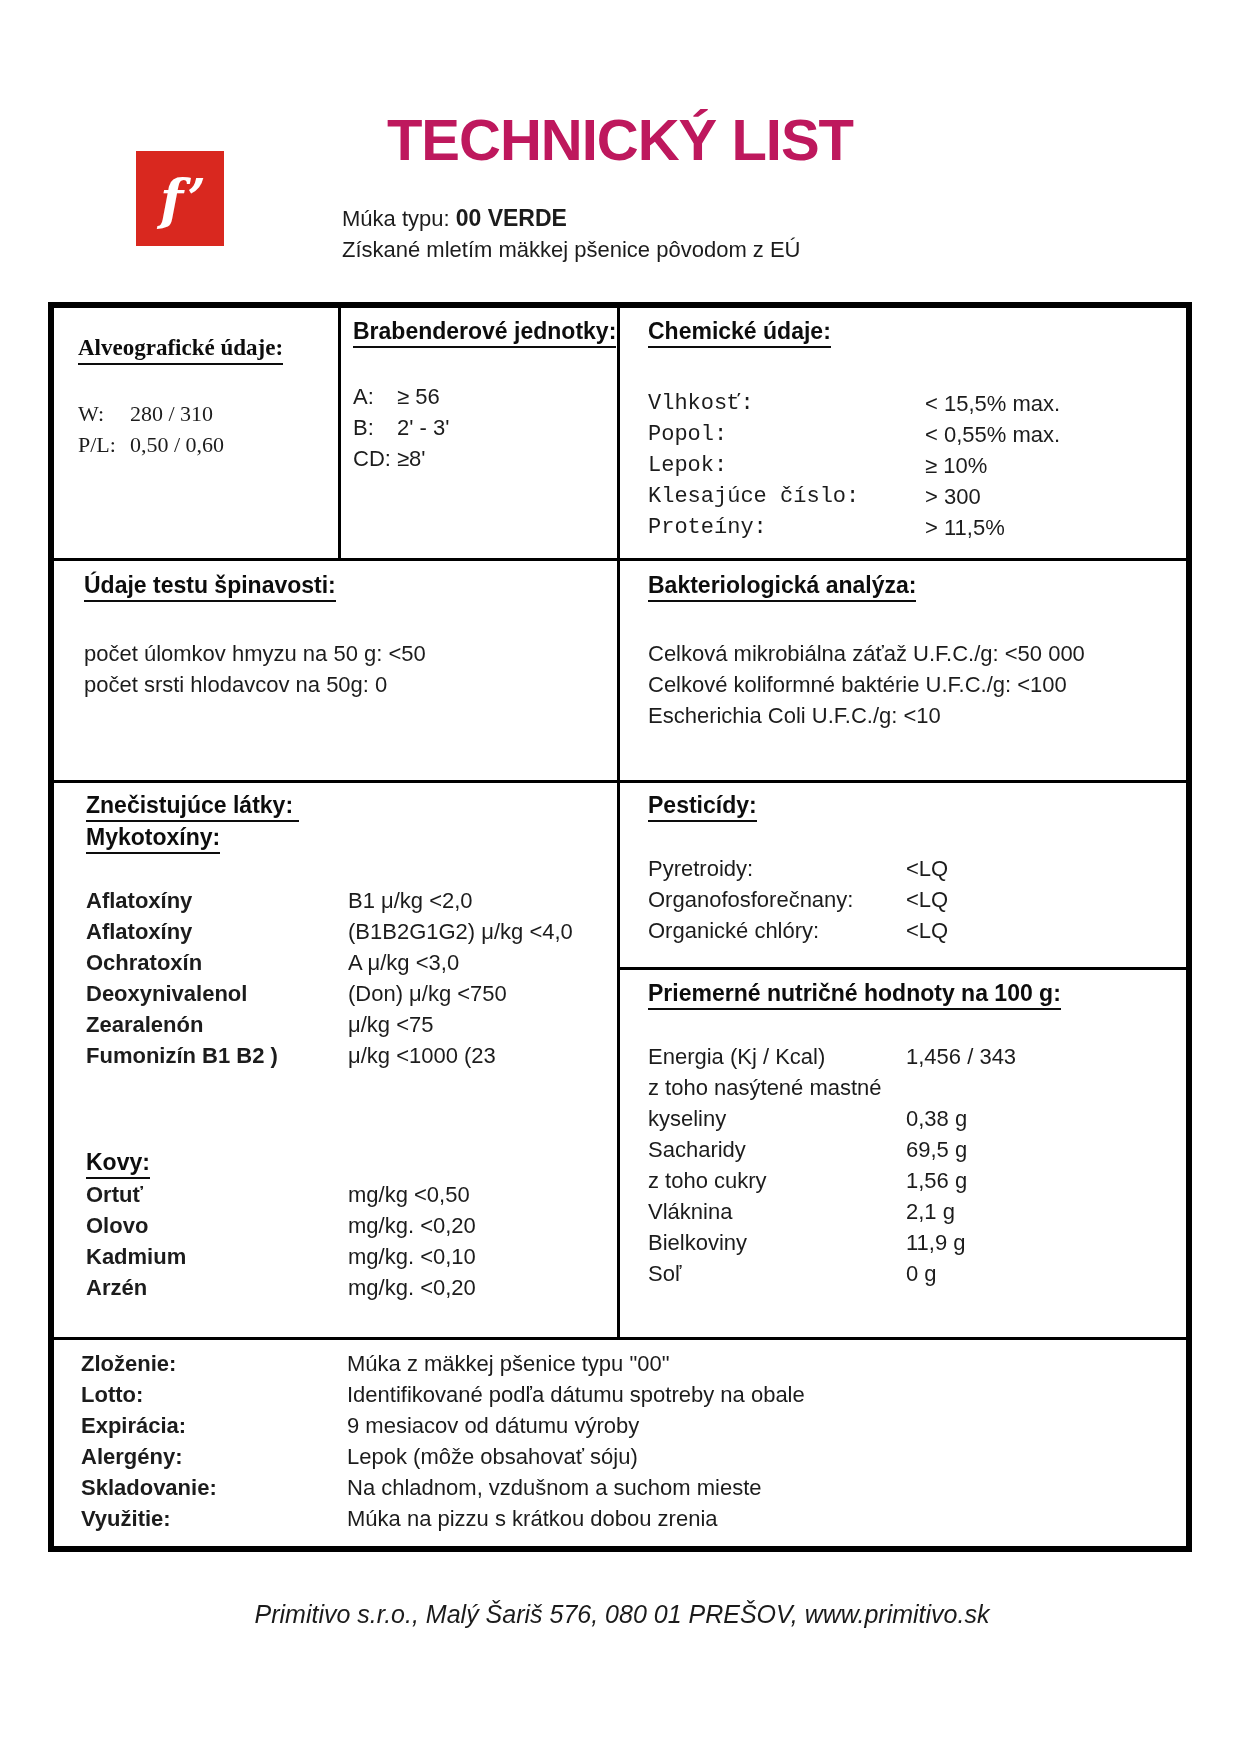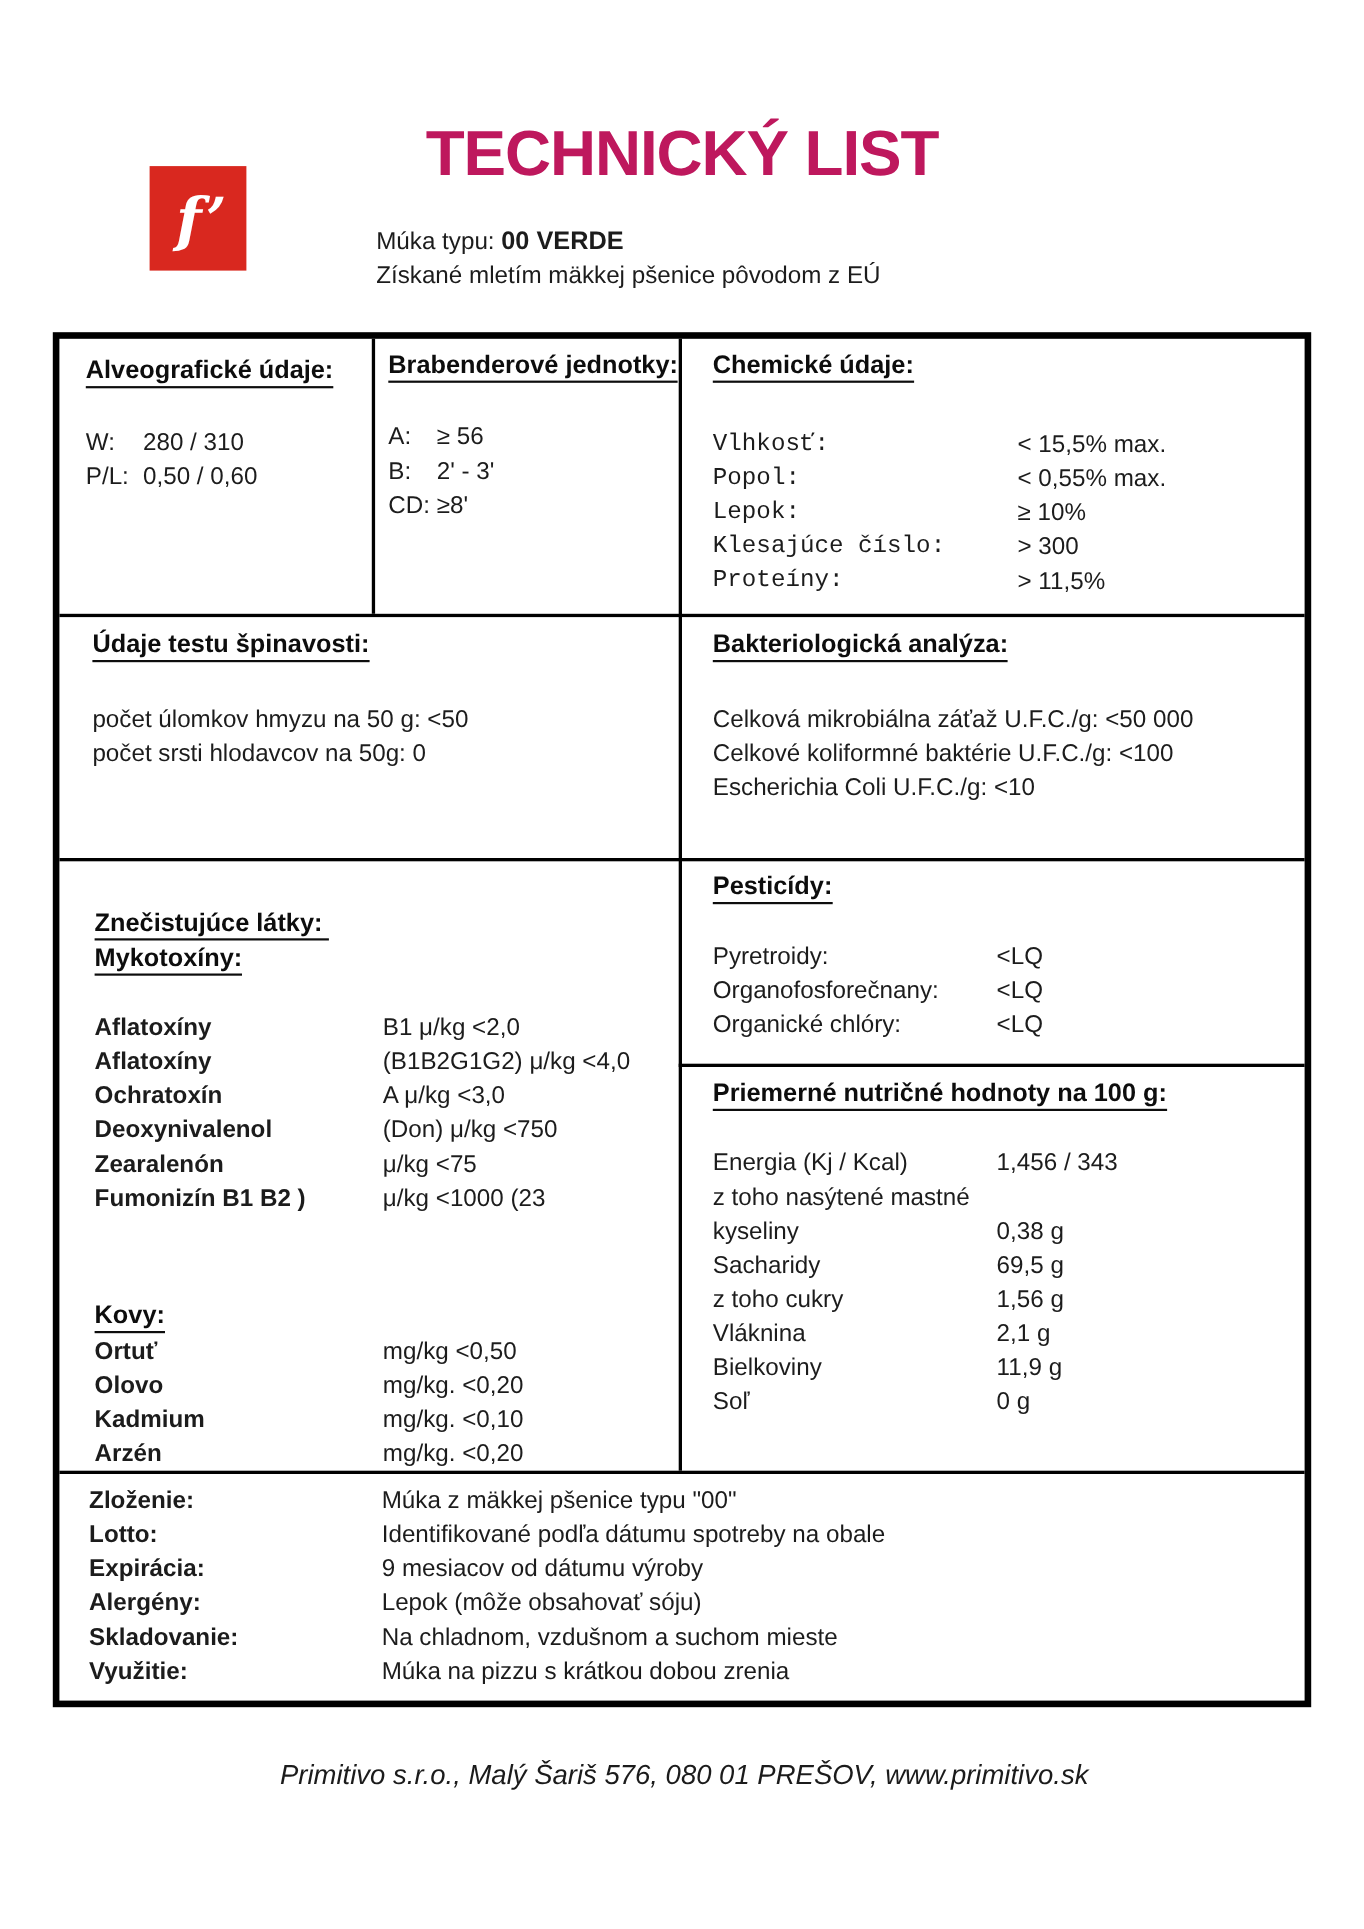--- a/index.html
+++ b/index.html
@@ -56,26 +56,26 @@
     border: 6px solid #000;
   }
   .gridline { position: absolute; background: #000; }
   .vl1 { left: 284px; top: 0; width: 3px; height: 250px; }
   .vl2 { left: 563px; top: 0; width: 3px; height: 1029px; }
   .hl1 { left: 0; top: 250px; width: 100%; height: 3px; }
   .hl2 { left: 0; top: 472px; width: 100%; height: 3px; }
   .hl3 { left: 563px; top: 659px; right: 0; height: 3px; }
   .hl4 { left: 0; top: 1029px; width: 100%; height: 3px; }
   .cell { position: absolute; font-size: 22px; line-height: 31px; }
-  .c-alveo   { left: 0;     top: 5px;      width: 284px;  height: 250px; padding: 8px 0 0 24px; }
+  .c-alveo   { left: 0;     top: 16px;      width: 284px;  height: 250px; padding: 8px 0 0 24px; font-family: Liberation Serif, serif; }
   .c-brab    { left: 287px; top: 0;      width: 276px;  height: 250px; padding: 8px 0 0 12px; }
   .c-chem    { left: 566px; top: 0;      width: 566px;  height: 250px; padding: 8px 0 0 28px; }
   .c-dirt    { left: 0;     top: 253px;  width: 563px;  height: 219px; padding: 9px 0 0 30px; }
   .c-bact    { left: 566px; top: 253px;  width: 566px;  height: 219px; padding: 9px 0 0 28px; }
-  .c-contam  { left: 0;     top: 475px;  width: 563px;  height: 554px; padding: 7px 0 0 32px; margin-top: 33px; }
+  .c-contam  { left: 0;     top: 475px;  width: 563px;  height: 554px; padding: 7px 0 0 32px; }
   .c-pest    { left: 566px; top: 475px;  width: 566px;  height: 236px; padding: 7px 0 0 28px; }
   .c-nutr    { left: 566px; top: 662px;  width: 566px;  height: 367px; padding: 8px 0 0 28px; }
   .c-bottom  { left: 0;     top: 1032px; width: 1132px; height: 206px; padding: 8px 0 0 27px; }
   .hd {
     display: inline-block;
     font-size: 23px;
     font-weight: 700;
     color: #0d0d0d;
     border-bottom: 2px solid #0d0d0d;
     padding-bottom: 1px;

